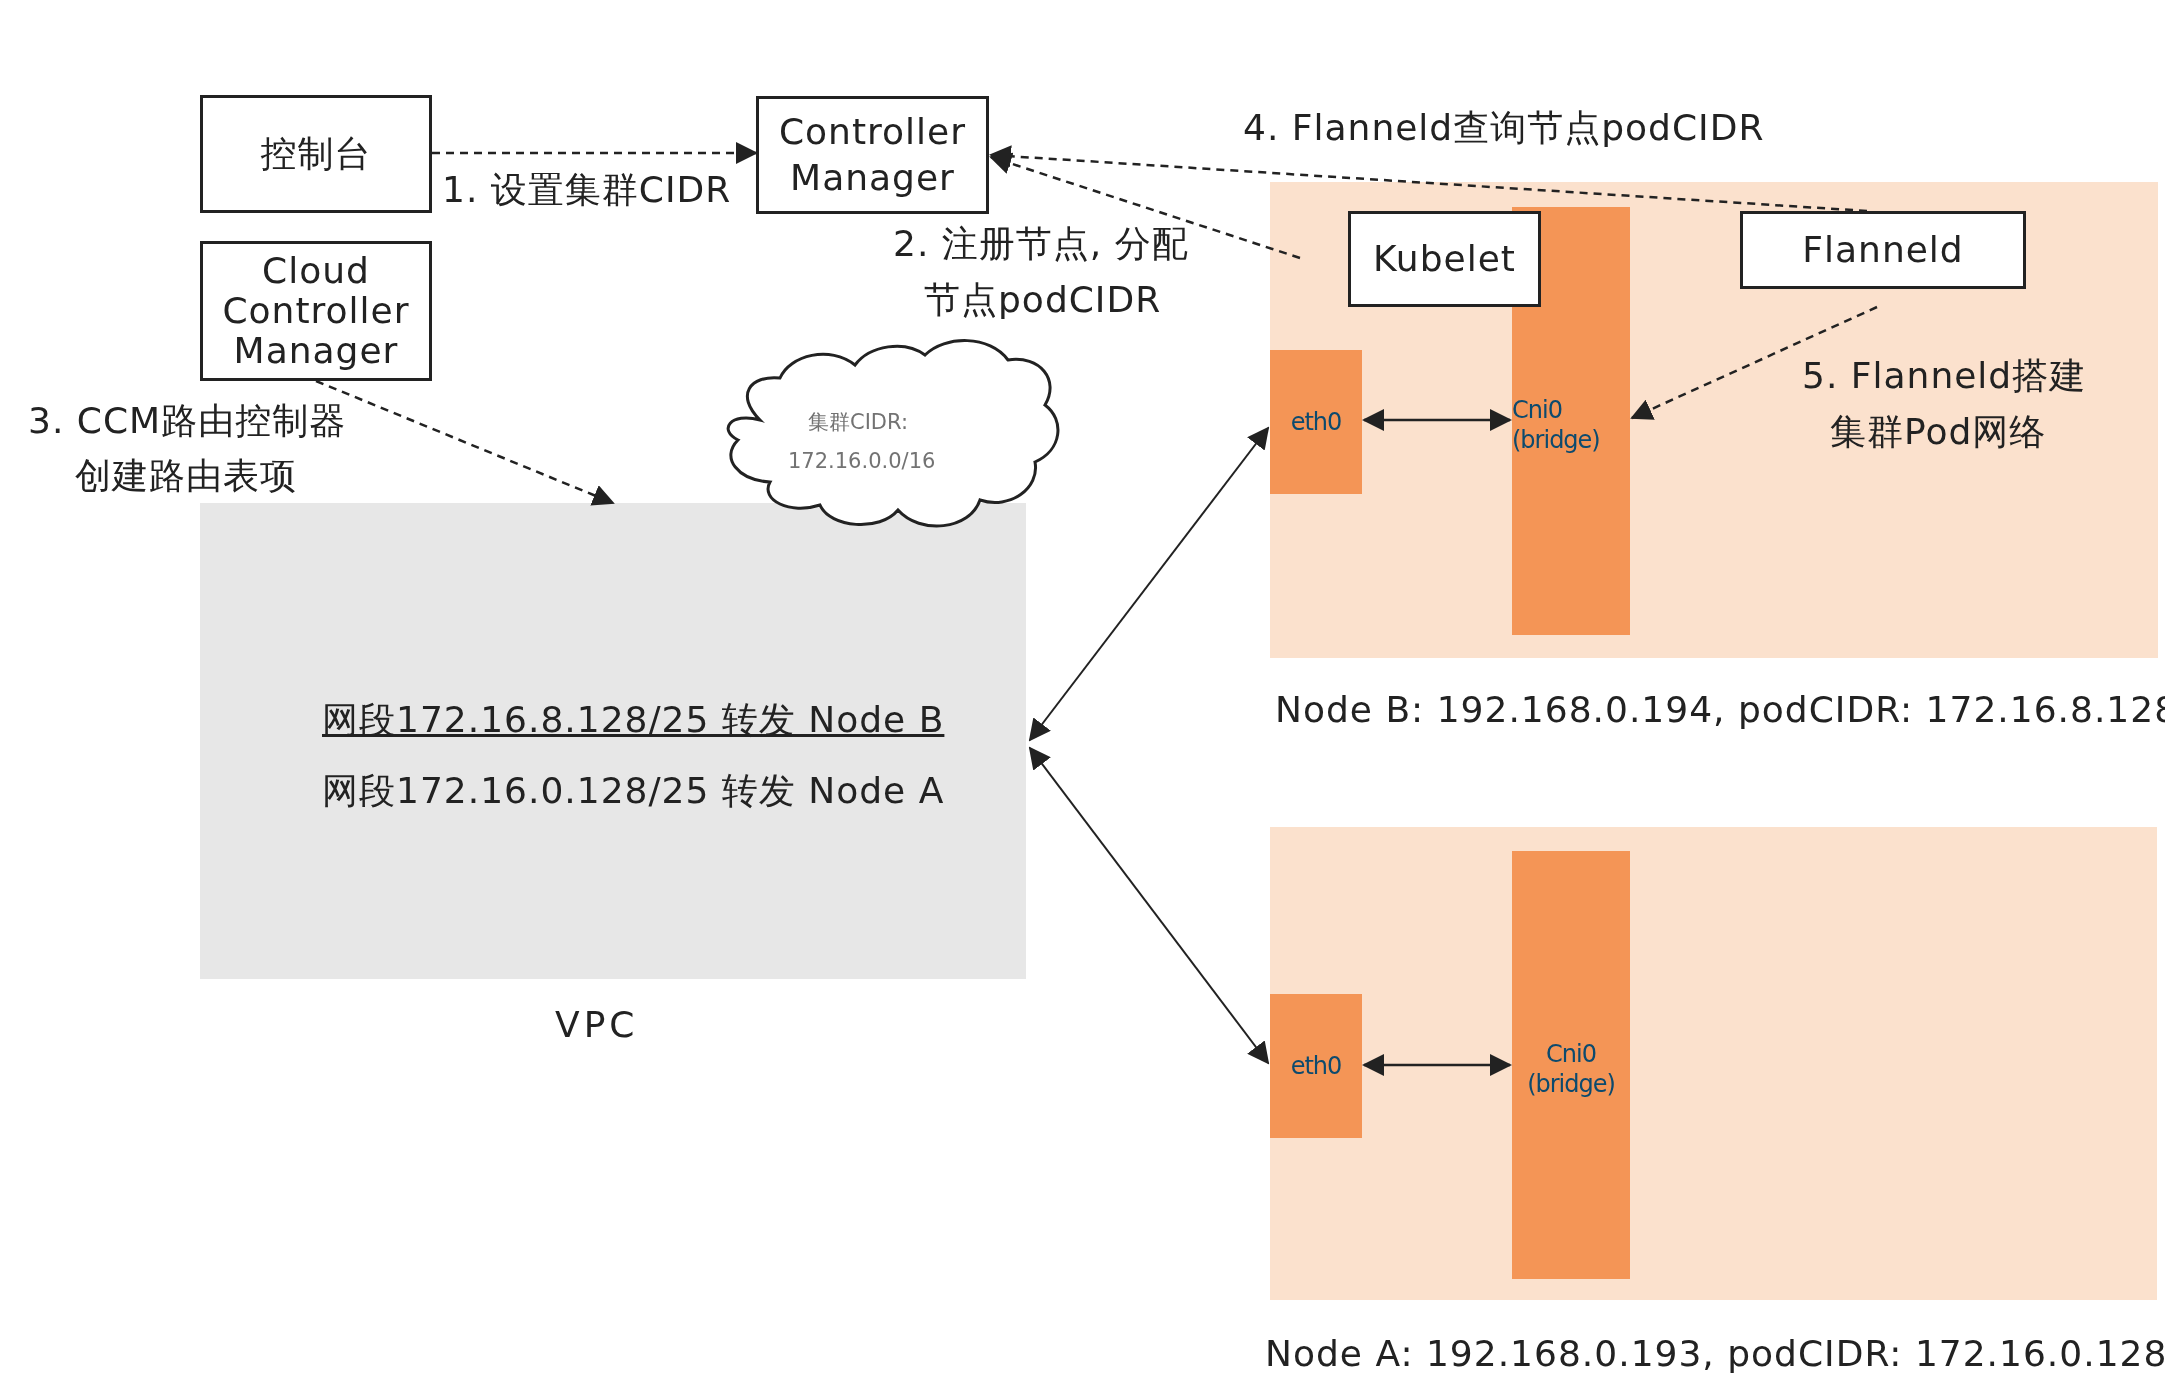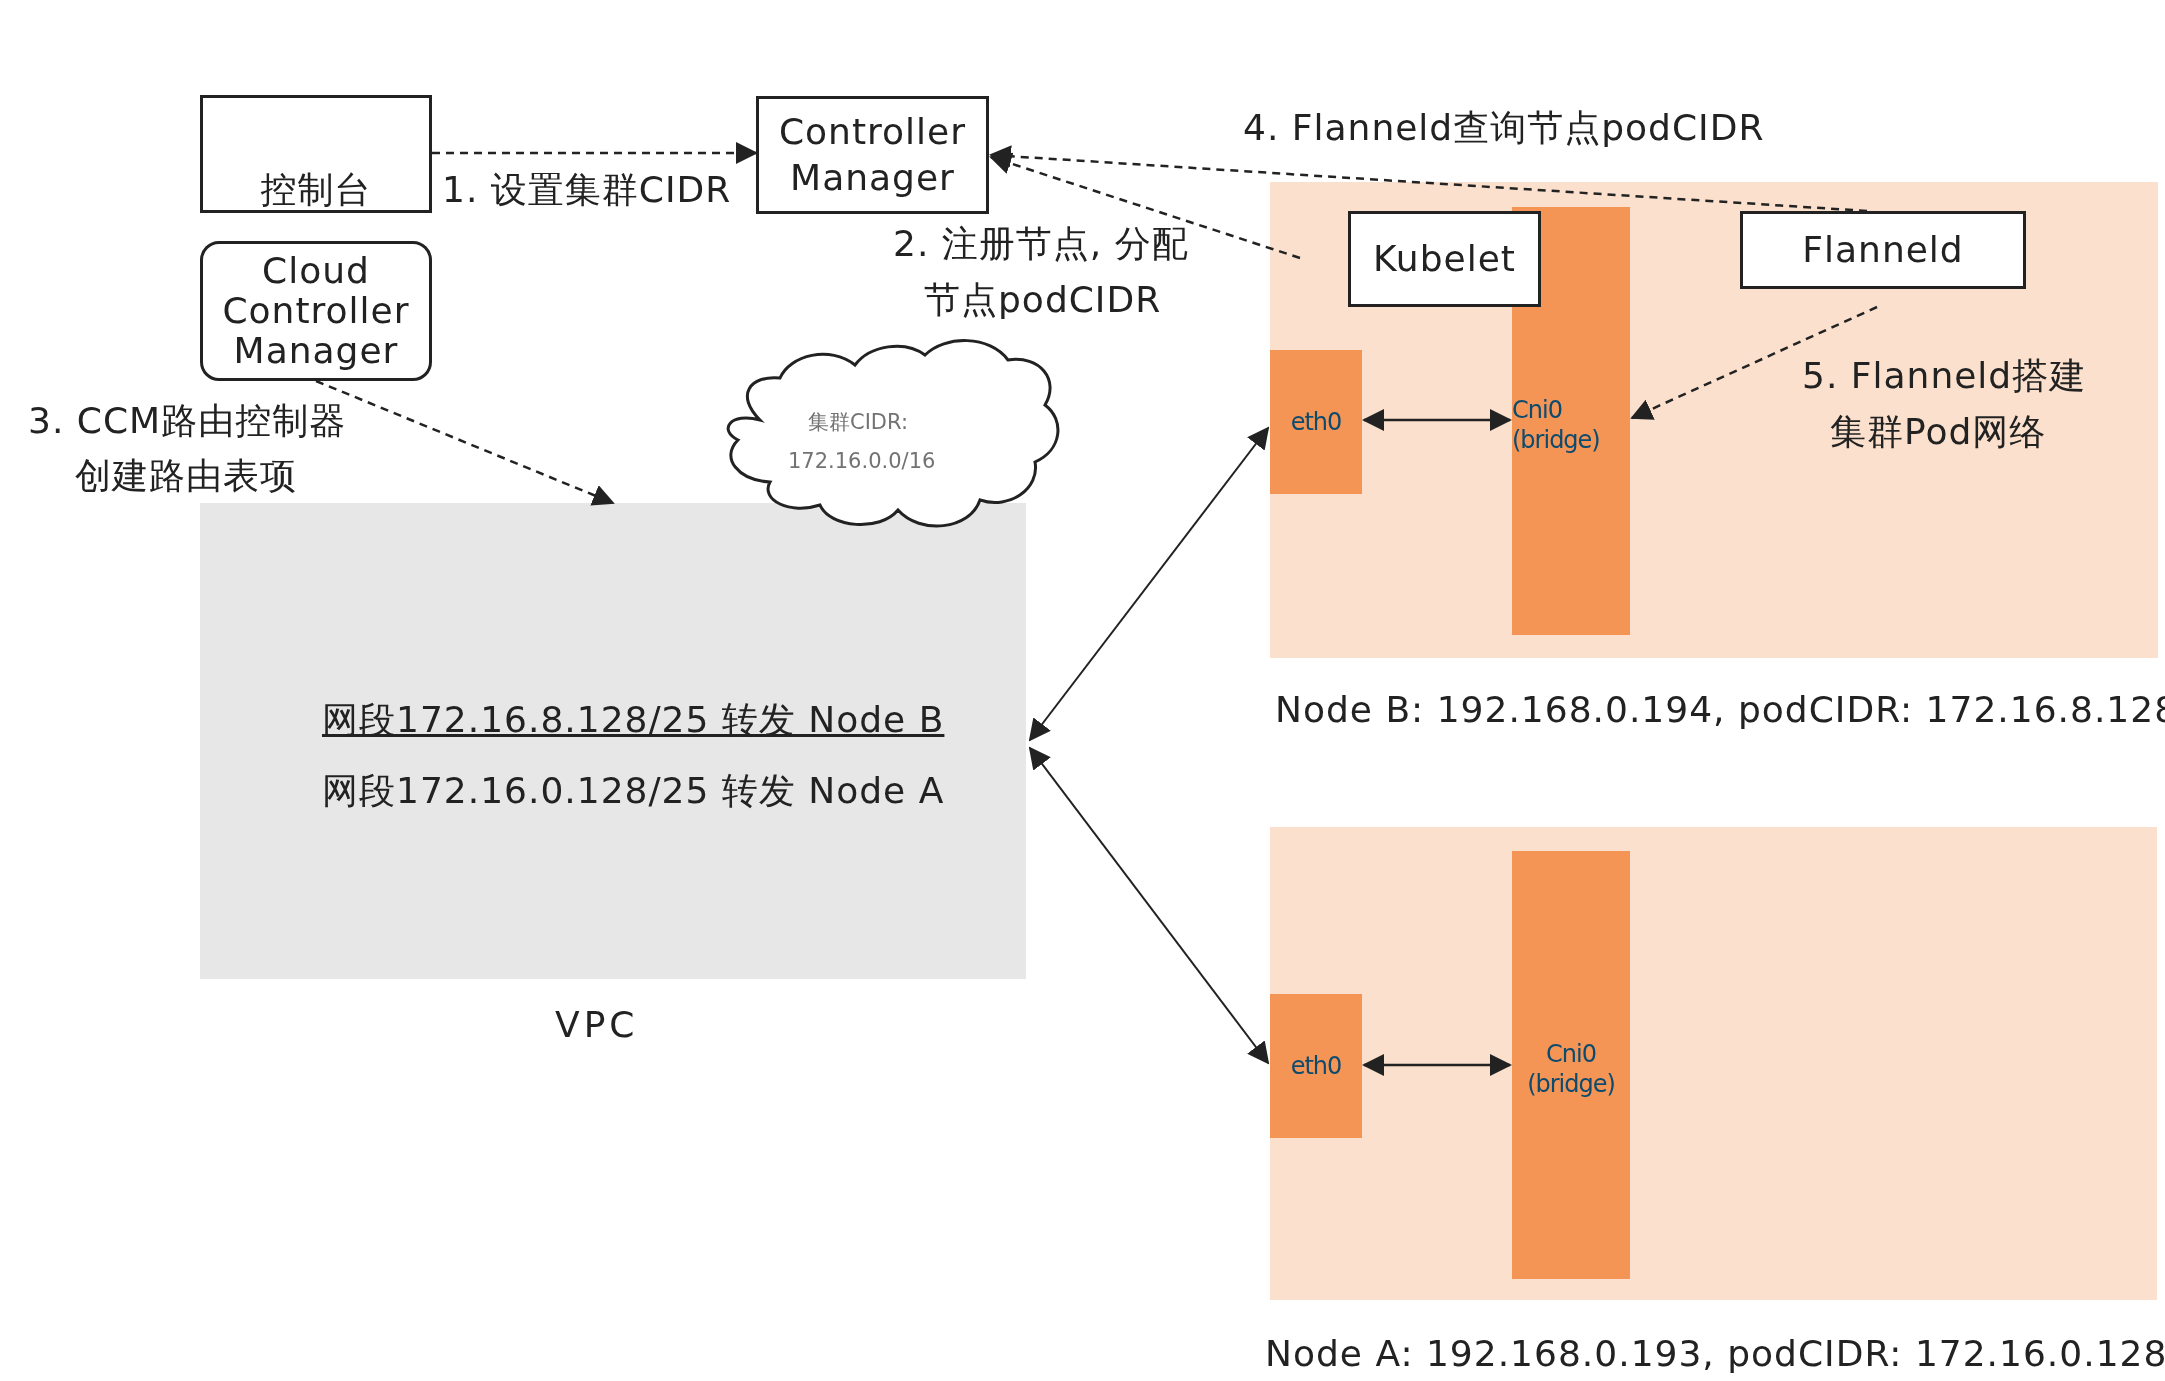--- a/index.html
+++ b/index.html
@@ -44,24 +44,24 @@
 
 <div class="orange" style="left:1270px; top:994px; width:92px; height:144px;">
   <span>eth0</span>
 </div>
 <div class="orange" style="left:1512px; top:851px; width:118px; height:428px; padding-top:188px; box-sizing:border-box; flex-direction:column; justify-content:flex-start;">
   <span>Cni0</span>
   <span>(bridge)</span>
 </div>
 <div class="label" style="left:1265px; top:1331px;">Node A: 192.168.0.193, podCIDR: 172.16.0.128/25</div>
 
-<div class="box" style="left:200px; top:95px; width:232px; height:118px;align-items:flex-end;">
+<div class="box" style="left:200px; top:95px; width:232px; height:118px;">
   <span>控制台</span>
 </div>
-<div class="box" style="left:200px; top:241px; width:232px; height:140px; flex-direction:column;border-radius:19px;">
+<div class="box" style="left:200px; top:241px; width:232px; height:140px; flex-direction:column;">
   <span>Cloud</span>
   <span>Controller</span>
   <span>Manager</span>
 </div>
 <div class="box" style="left:756px; top:96px; width:233px; height:118px; flex-direction:column; line-height:46px;">
   <span>Controller</span>
   <span>Manager</span>
 </div>
 
 <div class="label" style="left:442px; top:167px;">1. 设置集群CIDR</div>

